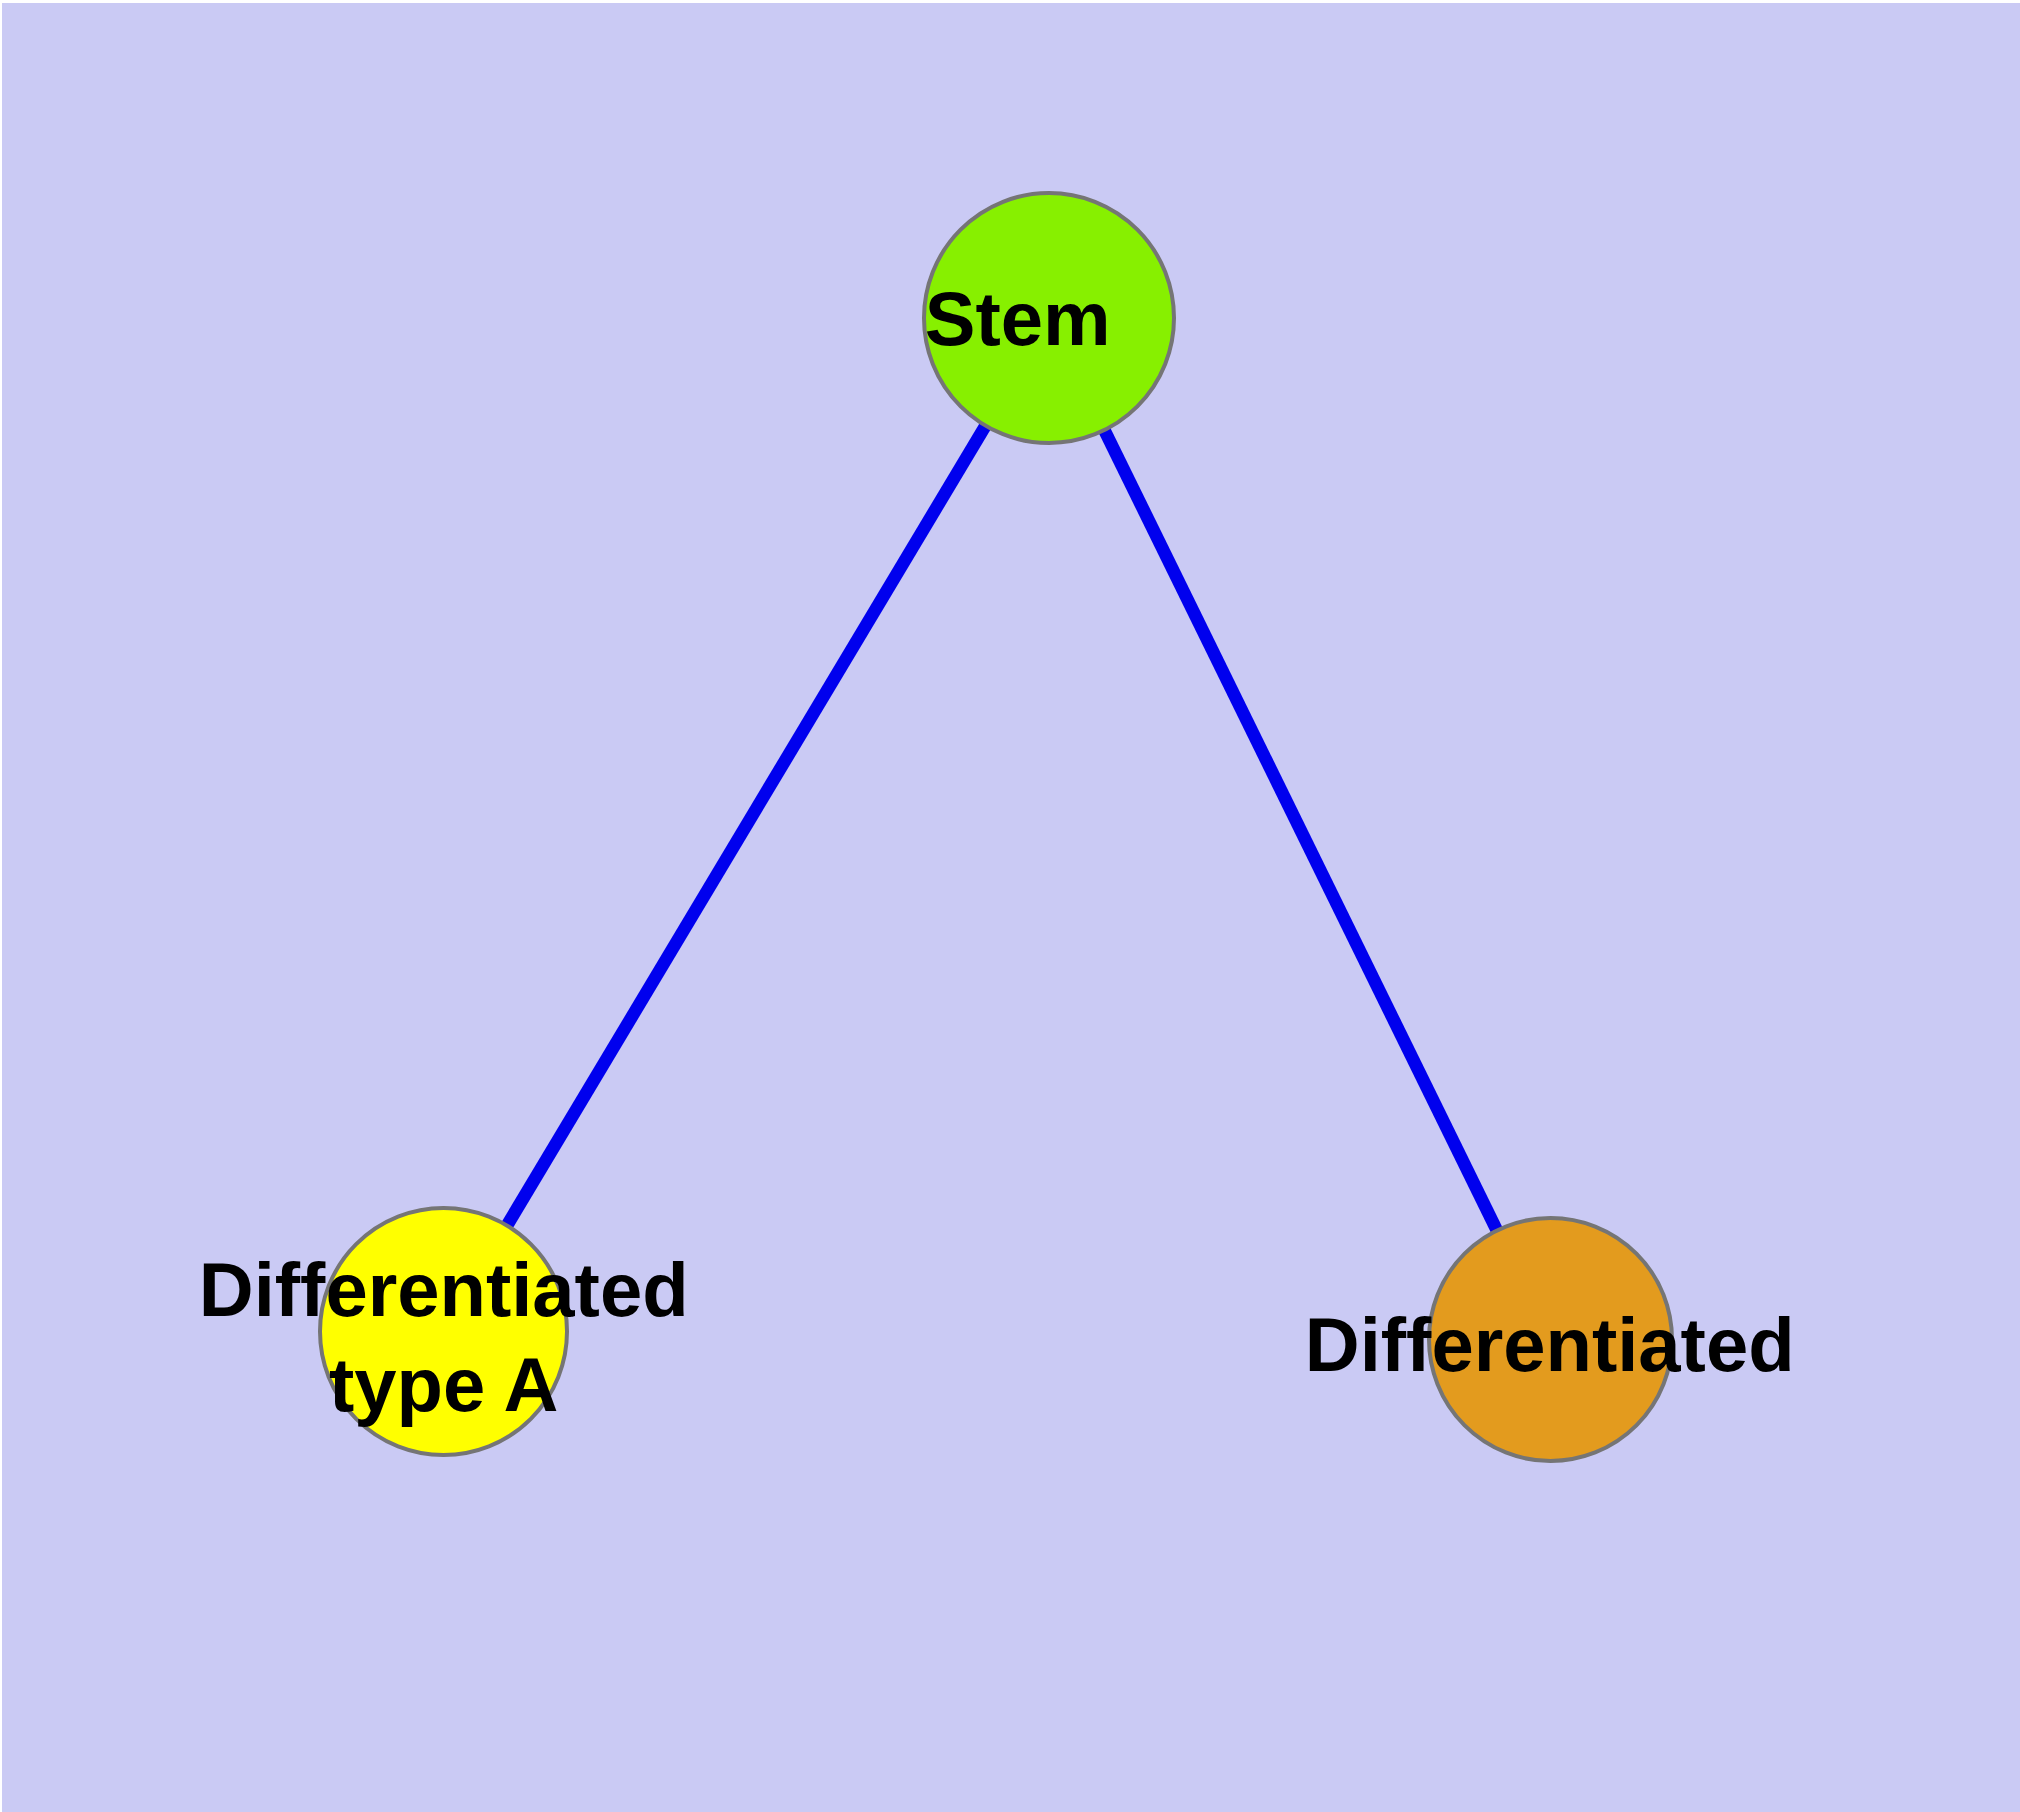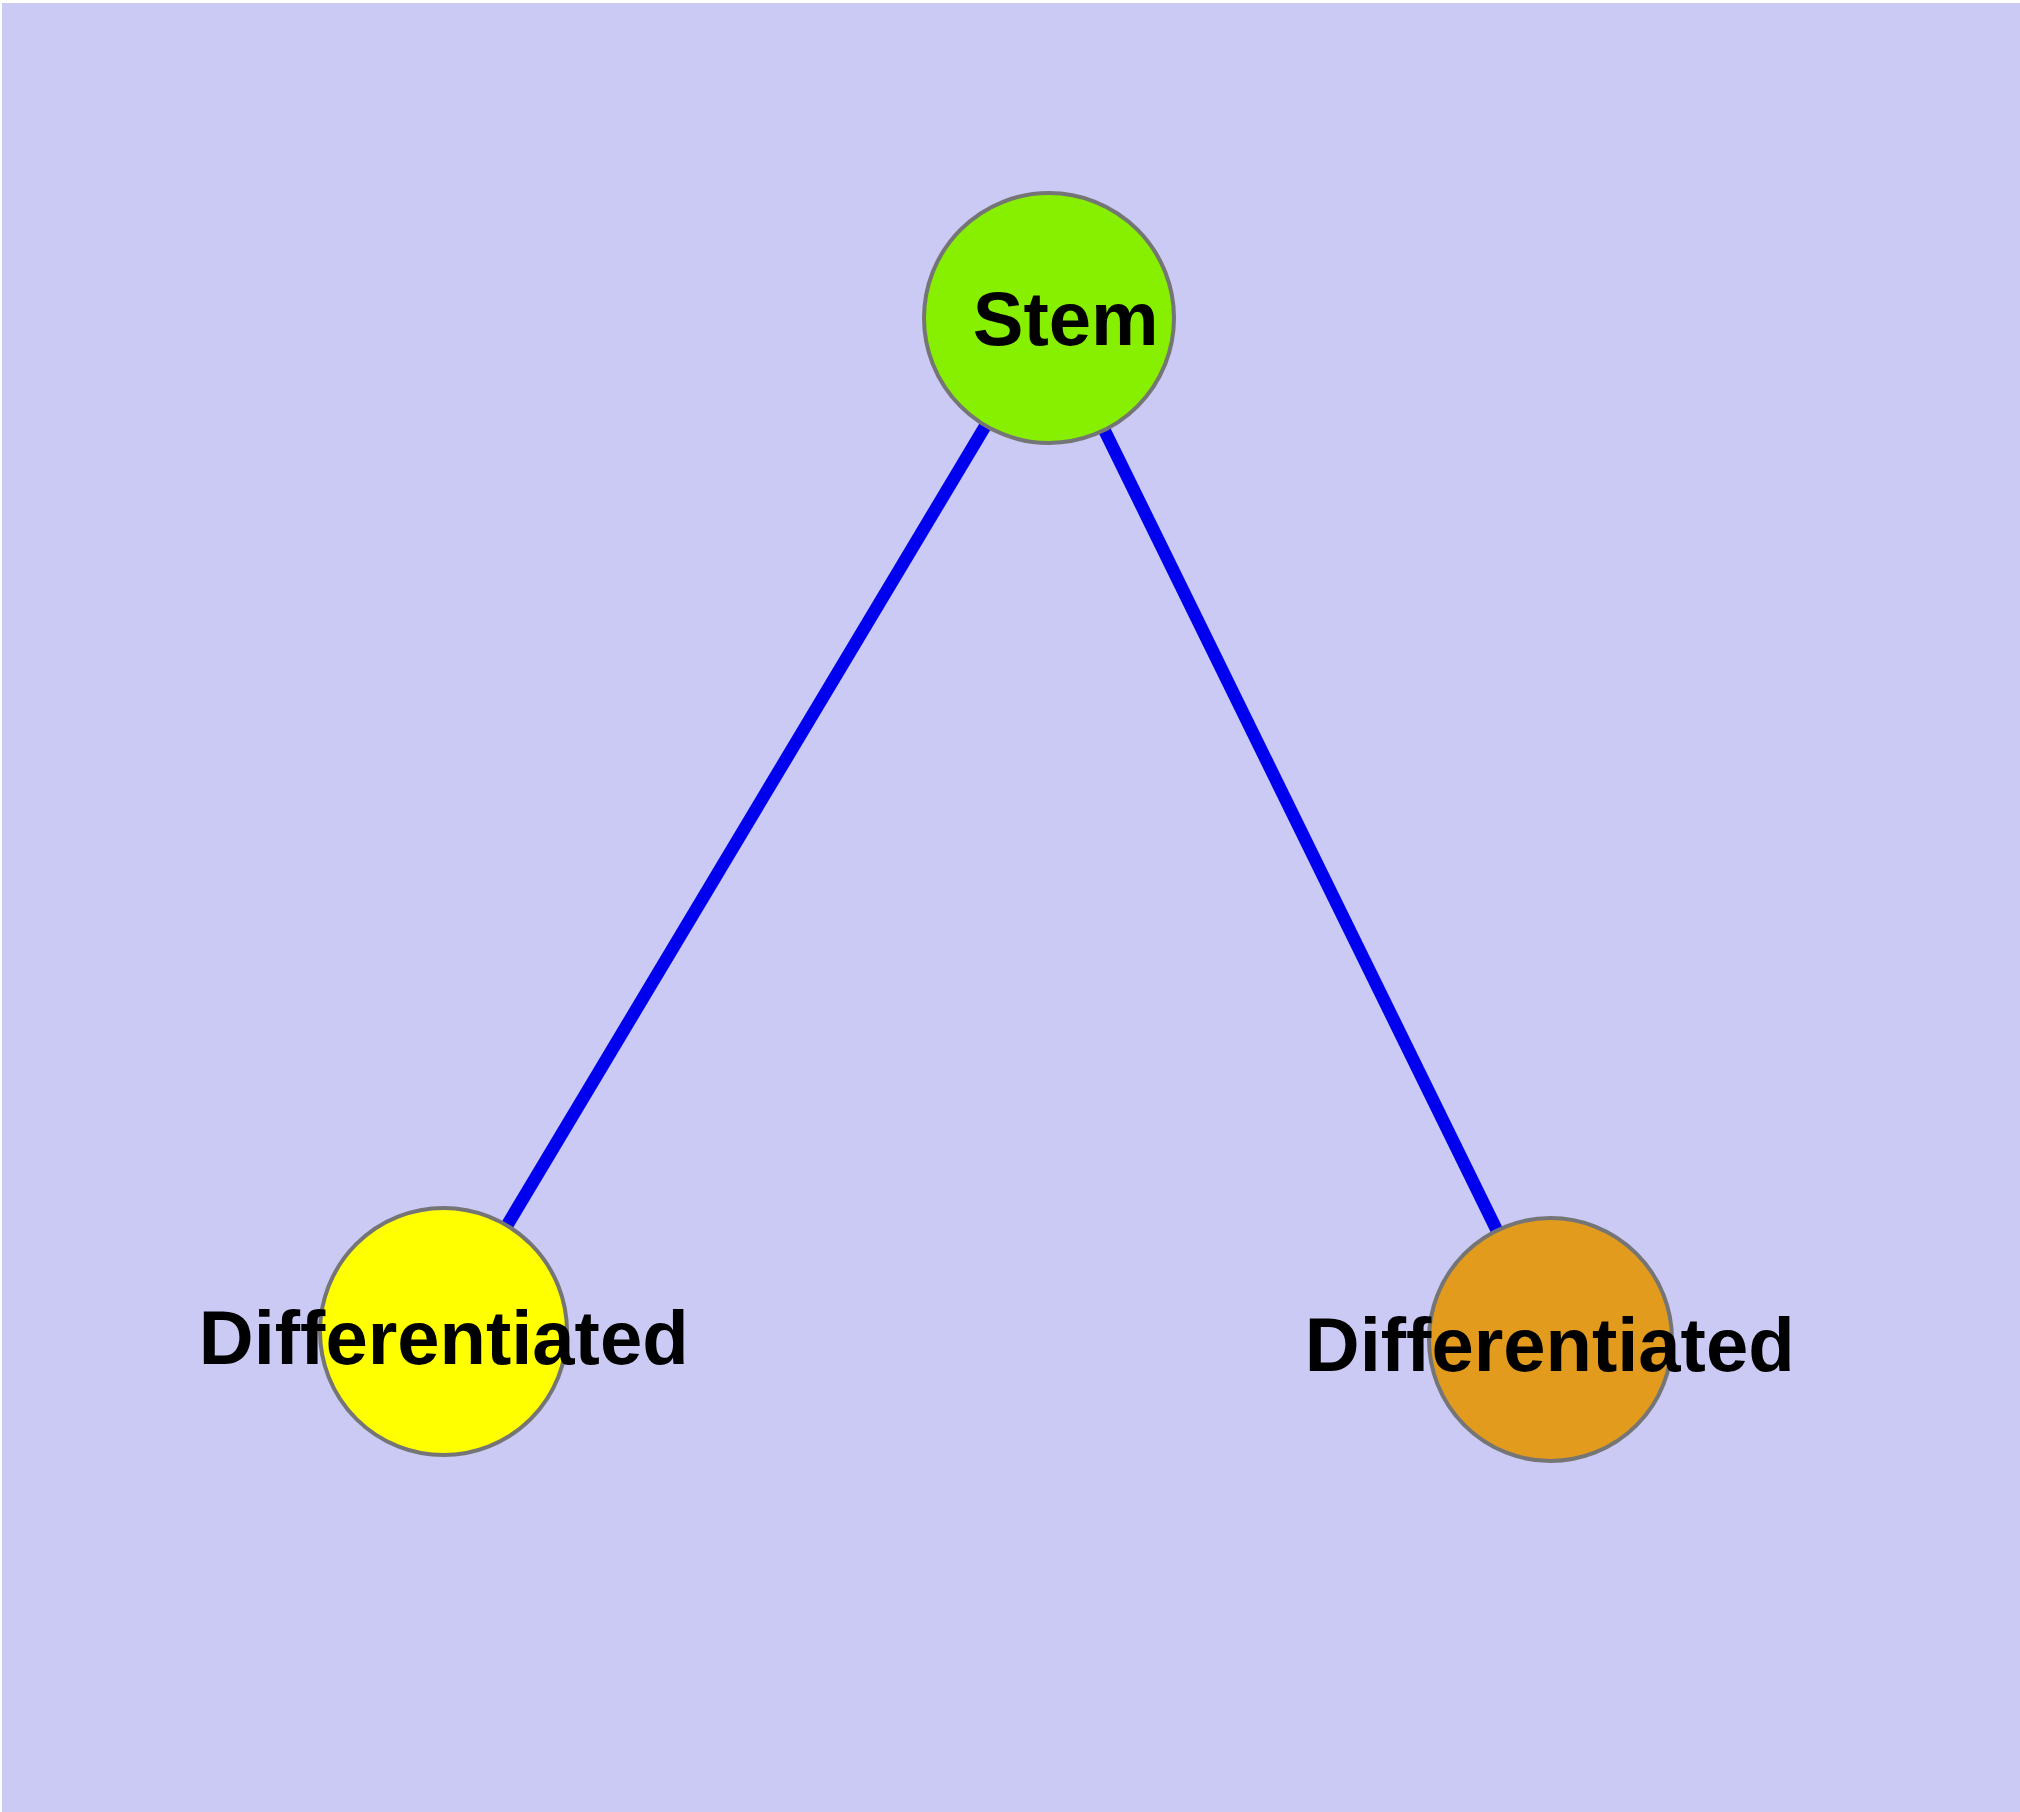--- a/index.html
+++ b/index.html
@@ -65,21 +65,21 @@
   .node-label {
     position: absolute;
     transform: translate(-50%, -50%);
     color: var(--label, #000000);
     font-weight: bold;
     font-size: 76px;
     line-height: 95px;
     text-align: center;
     white-space: nowrap;
   }
-  .label-stem { left: 1064px; top: 315px; }
+  .label-stem { left: 1016px; top: 315px; }
   .label-diff-a { left: 442px; top: 1334px; }
   .label-diff-b { left: 1548px; top: 1341px; }
 </style>
 </head>
 <body>
 
 <div class="canvas">
   <div class="plot">
 
     <svg class="edges-layer" viewBox="0 0 2382 2135" xmlns="http://www.w3.org/2000/svg">
@@ -90,20 +90,21 @@
     <div class="node node-stem"></div>
     <div class="node node-diff-a"></div>
     <div class="node node-diff-b"></div>
 
     <div class="node-label label-stem">
       <div>Stem</div>
     </div>
 
     <div class="node-label label-diff-a">
       <div>Differentiated</div>
+      <div>type A</div>
     </div>
 
     <div class="node-label label-diff-b">
       <div>Differentiated</div>
     </div>
 
   </div>
 </div>
 
 

